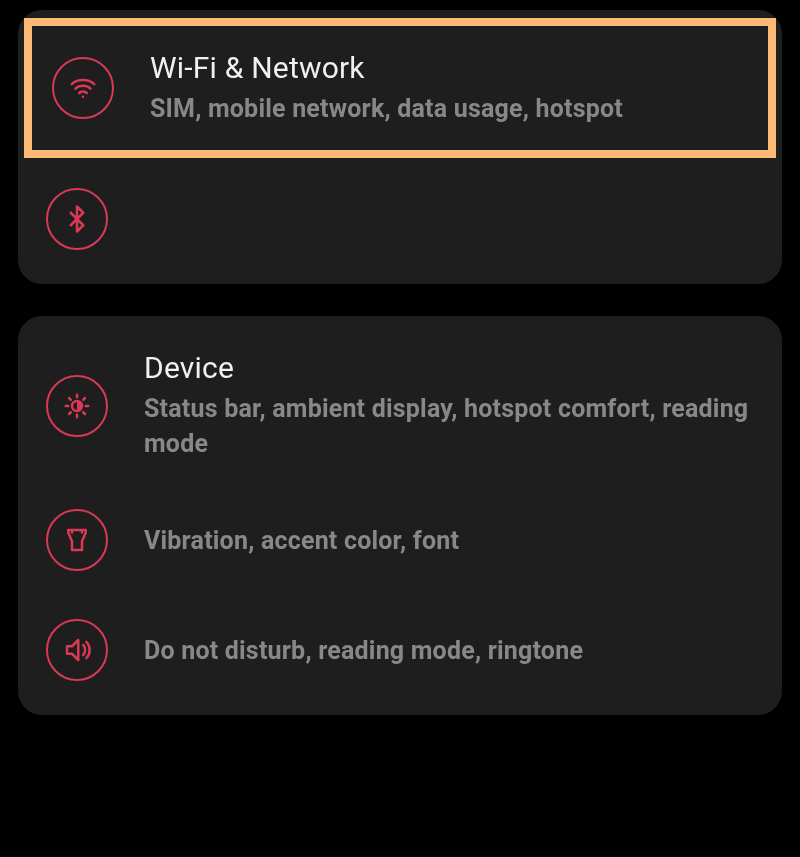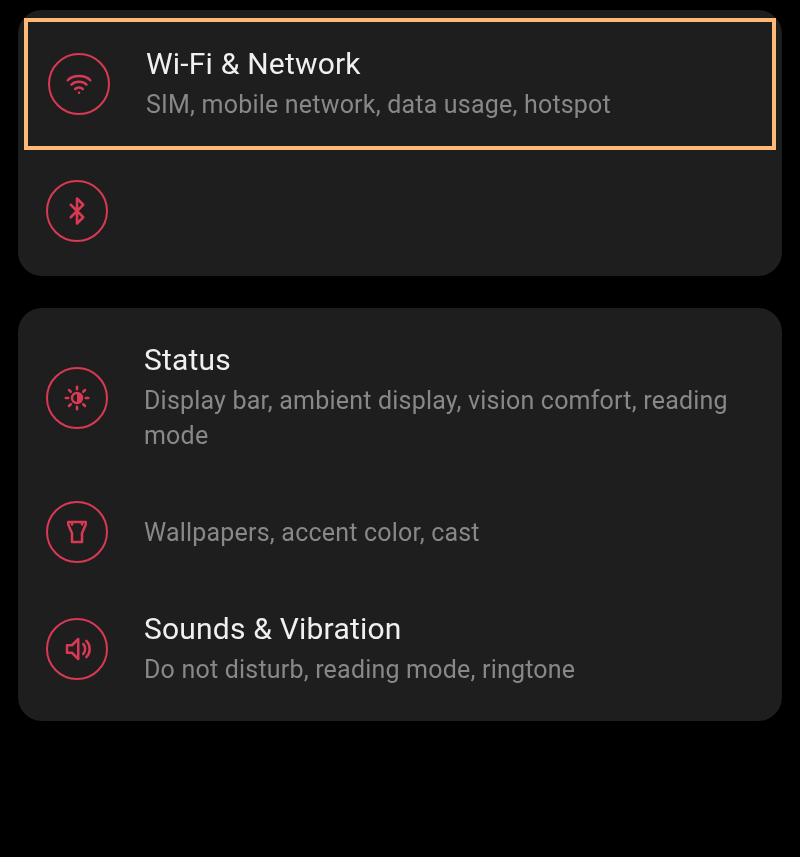--- a/index.html
+++ b/index.html
@@ -46,26 +46,26 @@
     .title {
       color: #f0f0f0;
       font-size: 30px;
       font-weight: 400;
       margin-bottom: 6px;
       letter-spacing: 0.2px;
     }
     .subtitle {
       color: #888;
       font-size: 25px;
-      font-weight: 400;
+      font-weight: 700;
       line-height: 1.4;
       letter-spacing: 0.2px;
     }
     .highlight-box {
-      border: 4px solid #fdba74;
+      border: 8px solid #fdba74;
       margin: -2px 6px 6px 6px;
       padding: 8px 0;
     }
     .highlight-box .settings-item {
       padding: 16px 20px;
     }
   </style>
 </head>
 <body>
 
@@ -101,41 +101,40 @@
 
   <div class="settings-item">
     <div class="icon-circle">
       <svg viewBox="0 0 24 24">
           <circle cx="12" cy="12" r="4"></circle>
           <path d="M12 3v2M12 19v2M3 12h2M19 12h2M5.6 5.6l1.4 1.4M17 17l1.4 1.4M5.6 18.4l1.4-1.4M17 7l1.4-1.4" stroke-linecap="round"></path>
           <path d="M12 8 a4 4 0 0 1 0 8 Z" fill="#d93954" stroke="none"></path>
         </svg>
     </div>
     <div class="text-block">
-      <div class="title">Status</div>
-      <div class="subtitle">Display bar, ambient display, vision comfort, reading mode</div>
+      <div class="title">Device</div>
+      <div class="subtitle">Status bar, ambient display, hotspot comfort, reading mode</div>
     </div>
   </div>
 
   <div class="settings-item">
     <div class="icon-circle">
       <svg viewBox="0 0 24 24">
           <path d="M5 4 L5 6 L8 13 L8 20 L16 20 L16 13 L19 6 L19 4 Z M8 4 L8 6 M16 4 L16 6" stroke-linejoin="round" stroke-linecap="round"></path>
         </svg>
     </div>
     <div class="text-block">
-      <div class="subtitle">Wallpapers, accent color, cast</div>
+      <div class="subtitle">Vibration, accent color, font</div>
     </div>
   </div>
 
   <div class="settings-item">
     <div class="icon-circle">
       <svg viewBox="0 0 24 24">
           <path d="M4 9 L4 15 L8 15 L13 20 L13 4 L8 9 Z M17 8 C19 10 19 14 17 16 M19.5 5.5 C23 9 23 15 19.5 18.5" stroke-linejoin="round" stroke-linecap="round"></path>
         </svg>
     </div>
     <div class="text-block">
-      <div class="title">Sounds &amp; Vibration</div>
       <div class="subtitle">Do not disturb, reading mode, ringtone</div>
     </div>
   </div>
 
 </div>
 
 </body></html>

